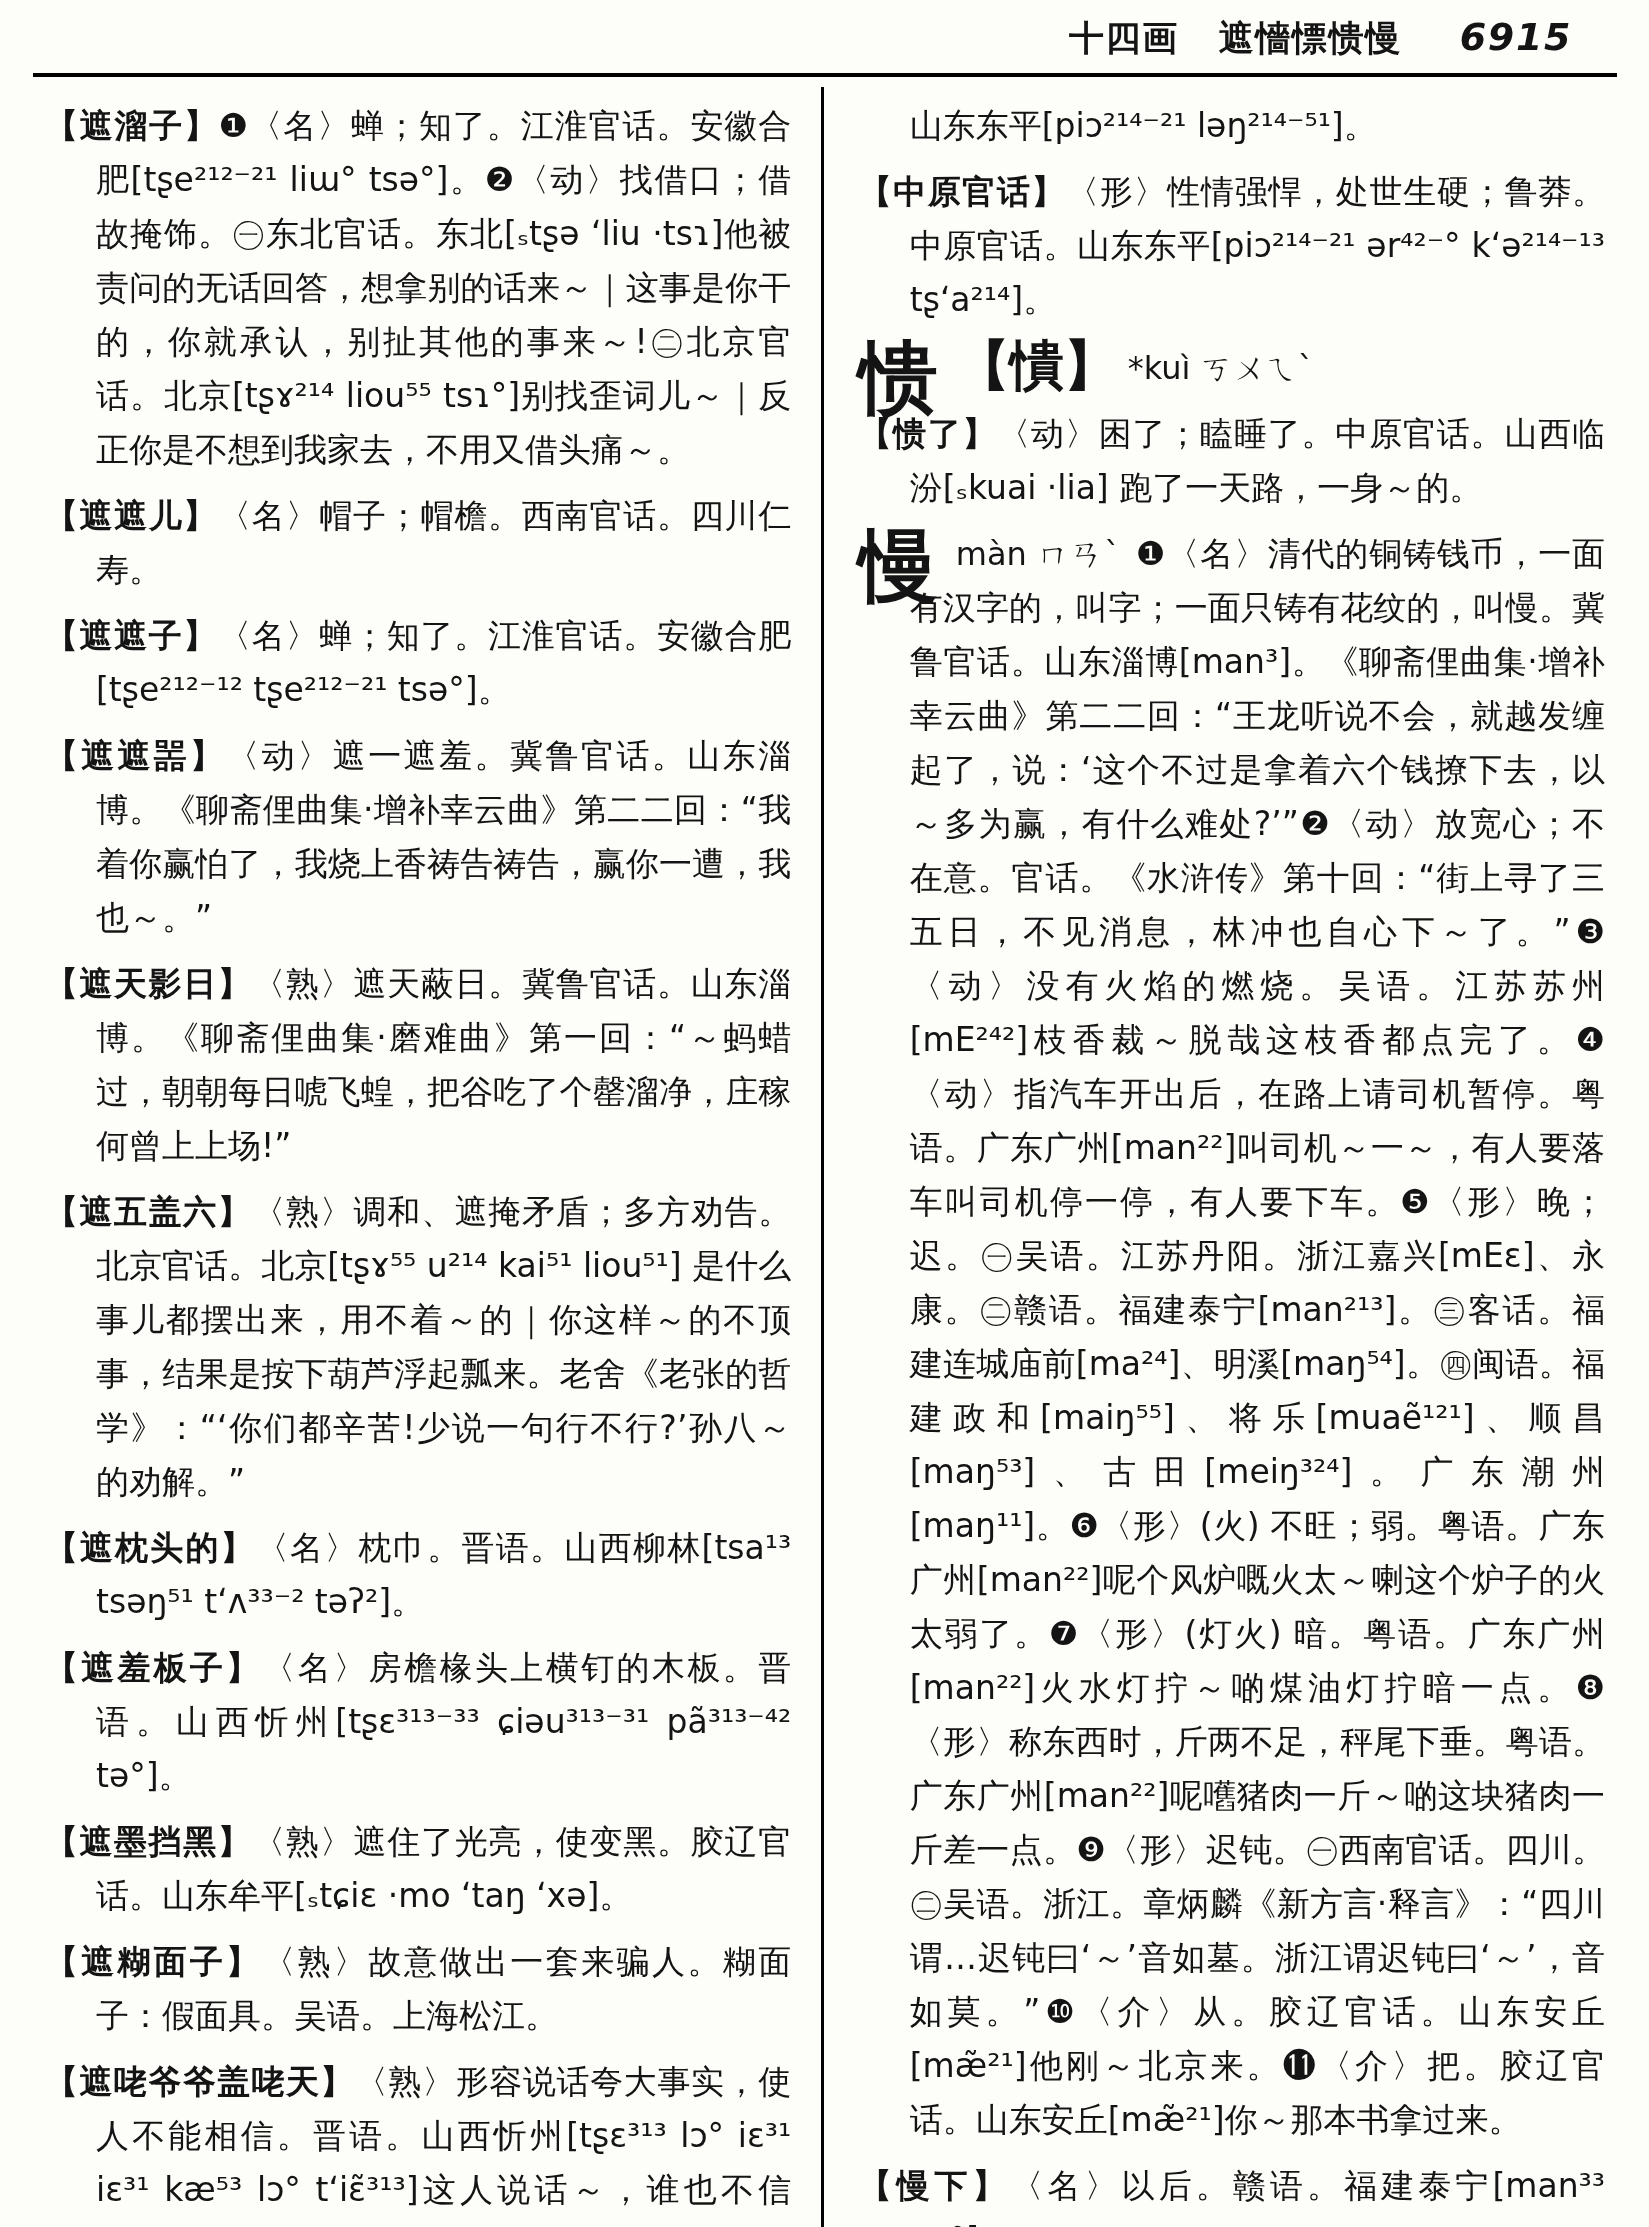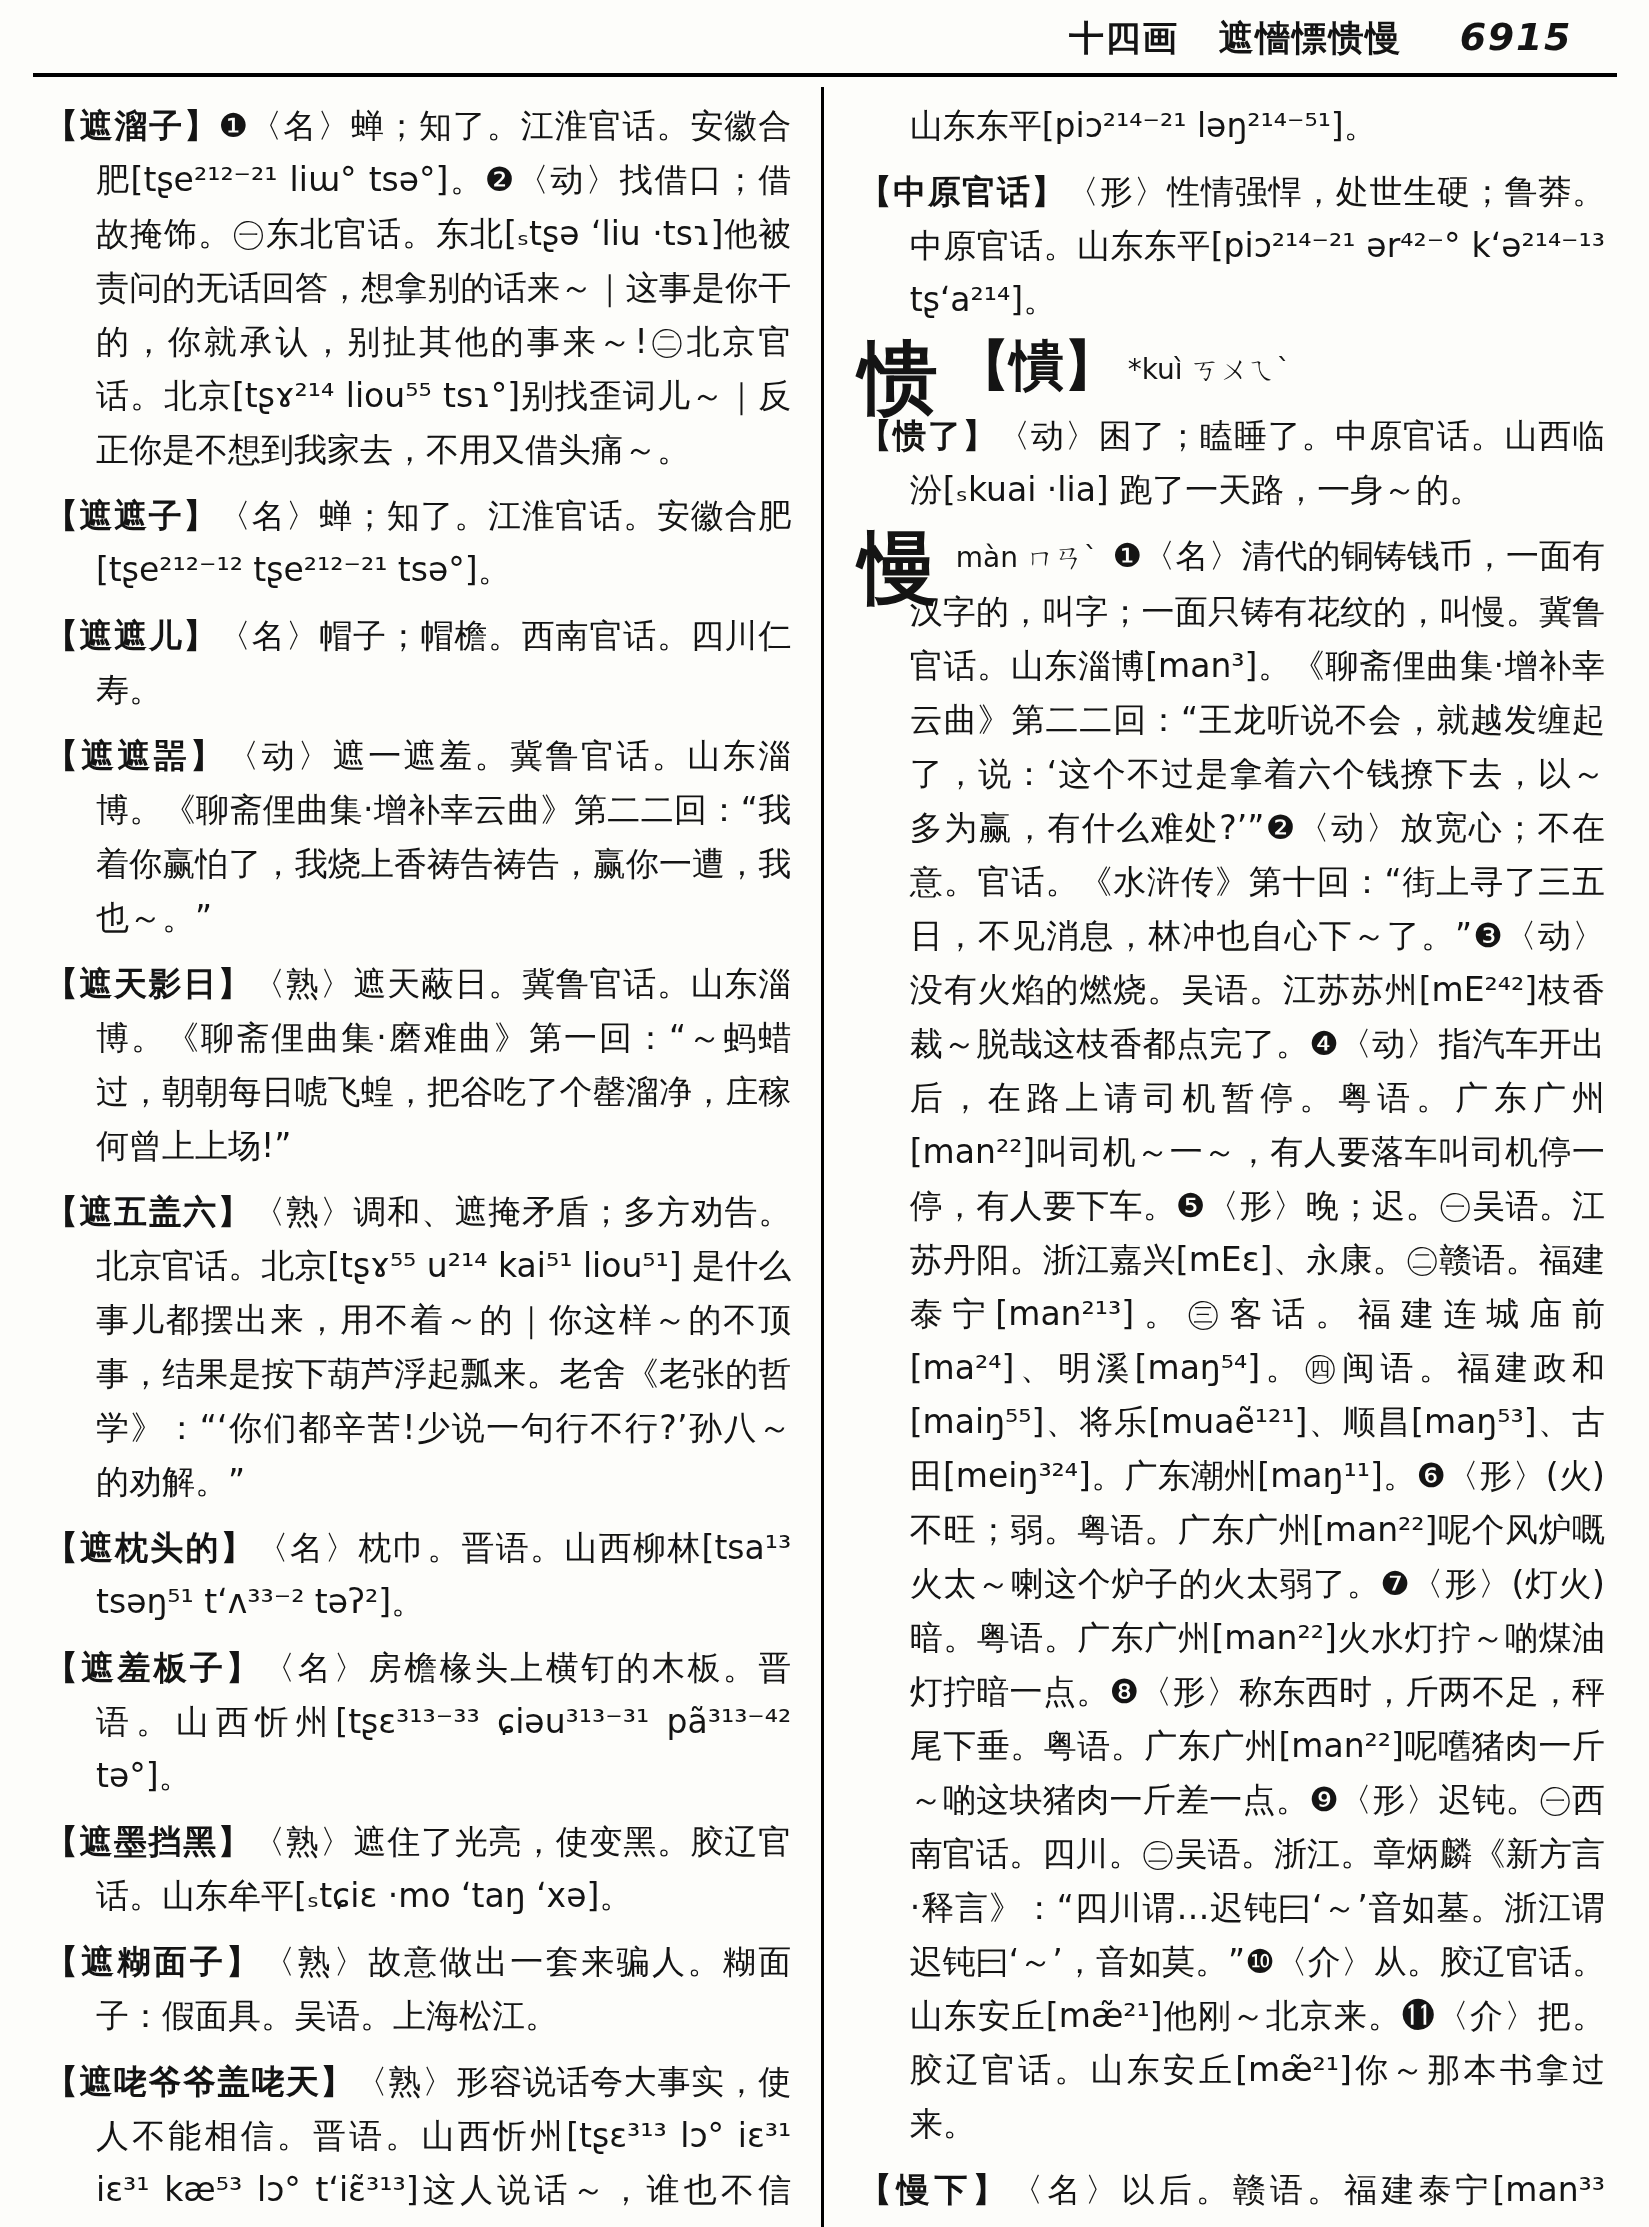--- a/index.html
+++ b/index.html
@@ -52,36 +52,36 @@
   .bigchar{
     float:left;
     font-size:79px;
     font-weight:bold;
     line-height:1;
     height:53px;
     width:auto;
     margin:0 18px 0 -51px;
   }
   .trad{font-size:54px;font-weight:bold;vertical-align:-5px;margin-right:10px;}
-  .pinyin{font-size:28px;margin-right:15px;}
+  .pinyin{font-size:32px;margin-right:15px;}
   .body{}
 </style>
 </head>
 <body>
 
 <div class="page">
   <div class="runhead">
     <span class="sect">十四画</span><span>遮懎慓愦慢</span><span class="pageno">6915</span>
   </div>
   <div class="rule"></div>
   <div class="columns">
     <div class="col left" id="col-left">
         <p class="entry word"><span class="head">【遮溜子】</span><span class="body">❶〈名〉蝉；知了。江淮官话。安徽合肥[tʂe²¹²⁻²¹ liɯ° tsə°]。❷〈动〉找借口；借故掩饰。㊀东北官话。东北[ₛtʂə ʻliu ·tsɿ]他被责问的无话回答，想拿别的话来～｜这事是你干的，你就承认，别扯其他的事来～!㊁北京官话。北京[tʂɤ²¹⁴ liou⁵⁵ tsɿ°]别找歪词儿～｜反正你是不想到我家去，不用又借头痛～。</span></p>
+        <p class="entry word"><span class="head">【遮遮儿】</span><span class="body">〈名〉帽子；帽檐。西南官话。四川仁寿。</span></p>
         <p class="entry word"><span class="head">【遮遮子】</span><span class="body">〈名〉蝉；知了。江淮官话。安徽合肥[tʂe²¹²⁻¹² tʂe²¹²⁻²¹ tsə°]。</span></p>
-        <p class="entry word"><span class="head">【遮遮儿】</span><span class="body">〈名〉帽子；帽檐。西南官话。四川仁寿。</span></p>
         <p class="entry word"><span class="head">【遮遮噐】</span><span class="body">〈动〉遮一遮羞。冀鲁官话。山东淄博。《聊斋俚曲集·增补幸云曲》第二二回：“我着你赢怕了，我烧上香祷告祷告，赢你一遭，我也～。”</span></p>
         <p class="entry word"><span class="head">【遮天影日】</span><span class="body">〈熟〉遮天蔽日。冀鲁官话。山东淄博。《聊斋俚曲集·磨难曲》第一回：“～蚂蜡过，朝朝每日唬飞蝗，把谷吃了个罄溜净，庄稼何曾上上场!”</span></p>
         <p class="entry word"><span class="head">【遮五盖六】</span><span class="body">〈熟〉调和、遮掩矛盾；多方劝告。北京官话。北京[tʂɤ⁵⁵ u²¹⁴ kai⁵¹ liou⁵¹] 是什么事儿都摆出来，用不着～的｜你这样～的不顶事，结果是按下葫芦浮起瓢来。老舍《老张的哲学》：“‘你们都辛苦!少说一句行不行?’孙八～的劝解。”</span></p>
         <p class="entry word"><span class="head">【遮枕头的】</span><span class="body">〈名〉枕巾。晋语。山西柳林[tsa¹³ tsəŋ⁵¹ tʻʌ³³⁻² təʔ²]。</span></p>
         <p class="entry word"><span class="head">【遮羞板子】</span><span class="body">〈名〉房檐椽头上横钉的木板。晋语。山西忻州[tʂɛ³¹³⁻³³ ɕiəu³¹³⁻³¹ pã³¹³⁻⁴² tə°]。</span></p>
         <p class="entry word"><span class="head">【遮墨挡黑】</span><span class="body">〈熟〉遮住了光亮，使变黑。胶辽官话。山东牟平[ₛtɕiɛ ·mo ʻtaŋ ʻxə]。</span></p>
         <p class="entry word"><span class="head">【遮糊面子】</span><span class="body">〈熟〉故意做出一套来骗人。糊面子：假面具。吴语。上海松江。</span></p>
         <p class="entry word"><span class="head">【遮咾爷爷盖咾天】</span><span class="body">〈熟〉形容说话夸大事实，使人不能相信。晋语。山西忻州[tʂɛ³¹³ lɔ° iɛ³¹ iɛ³¹ kæ⁵³ lɔ° tʻiɛ̃³¹³]这人说话～，谁也不信他。</span></p>
       </div>
     <div class="divider"></div>

